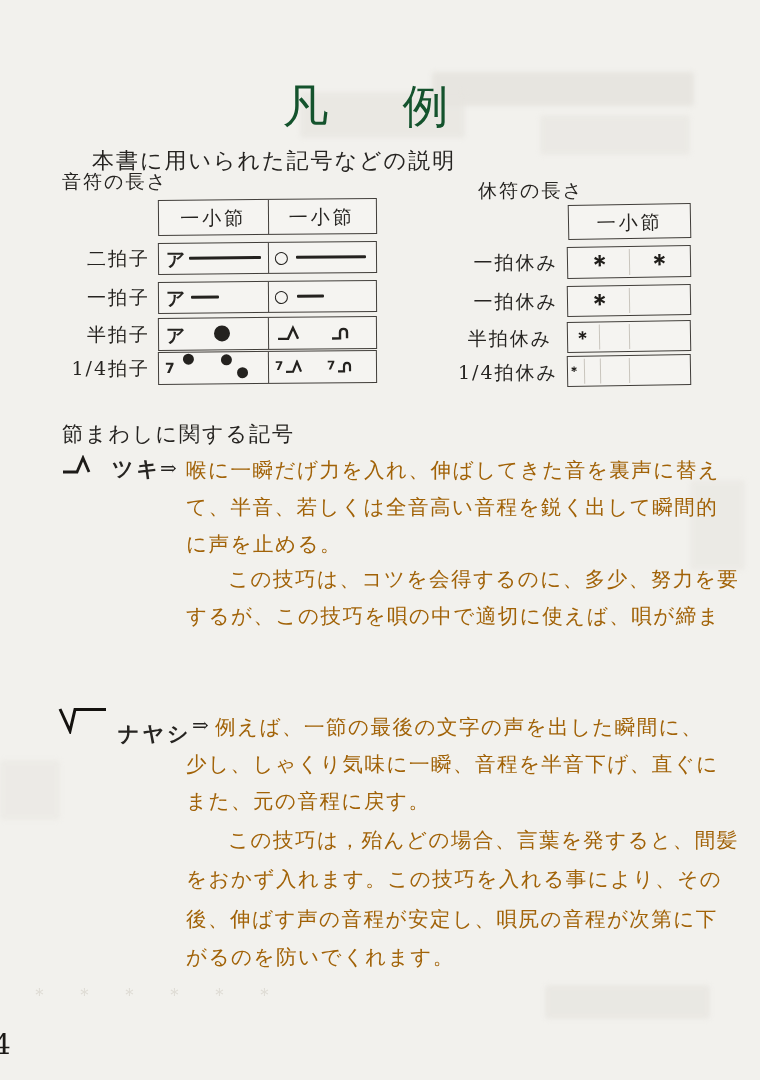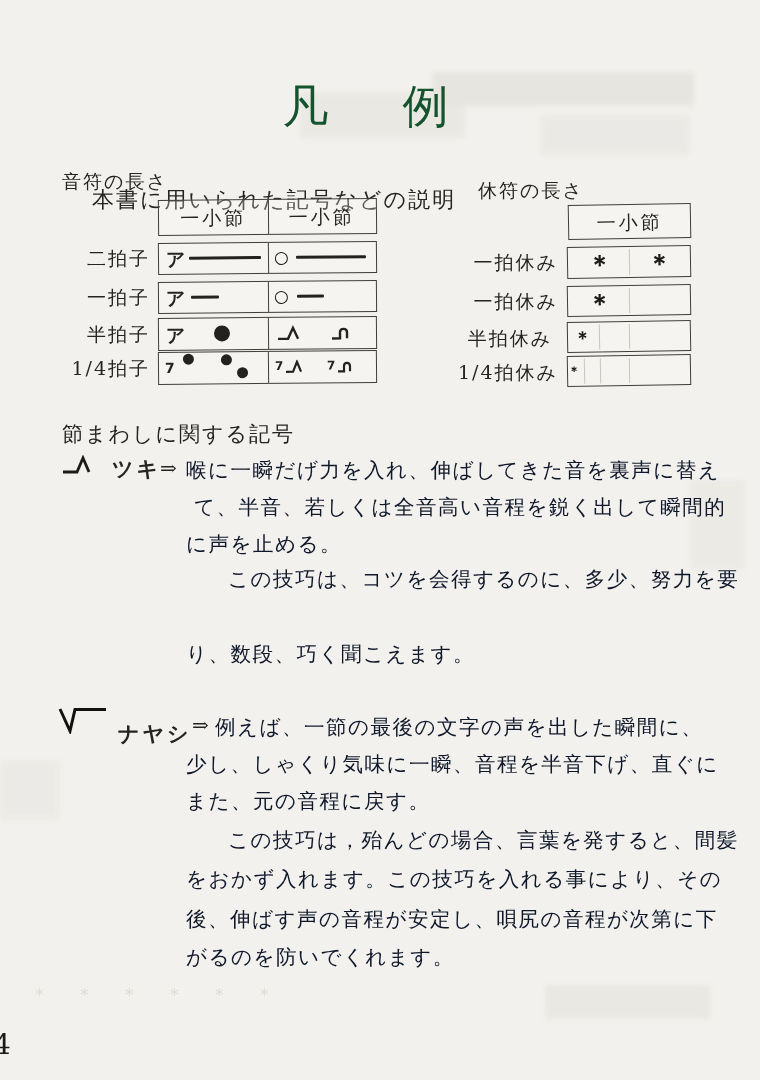--- a/index.html
+++ b/index.html
@@ -12,25 +12,25 @@
   .page{
     position:relative;width:760px;height:1080px;
     background:
       radial-gradient(120% 90% at 30% 20%, rgba(255,255,255,.55), rgba(255,255,255,0) 60%),
       linear-gradient(100deg,#f5f4f1 0%, #f2f1ed 55%, #edecе8 100%),
       #f2f1ed;
   }
   
   .t{position:absolute;white-space:nowrap;}
   .title{font-size:46px;font-weight:normal;letter-spacing:14px;color:#14532d;}
-  .subtitle{font-size:22px;letter-spacing:2px;margin-top:39px;}
+  .subtitle{font-size:22px;letter-spacing:2px;}
   .caption{font-size:19px;letter-spacing:2px;}
   .rowlabel{font-size:19px;letter-spacing:2px;text-align:right;}
   .heading{font-size:21px;letter-spacing:2px;}
-  .bodyline{font-size:20.5px;letter-spacing:1.5px;color:#0f172a;}
+  .bodyline{font-size:20.5px;letter-spacing:1.5px;color:#a16207;}
   .entryname{font-size:21px;letter-spacing:3px;font-weight:bold;}
   .arrow{font-size:20px;}
   .pagenum{font-size:28px;color:#1c1a17;}
   
   .box{position:absolute;border:1.6px solid #403d39;background:rgba(255,255,255,.25);}
   .vdiv{position:absolute;top:0;bottom:0;width:1.6px;background:#403d39;}
   .vdiv-faint{position:absolute;top:2px;bottom:2px;width:1px;background:#c9c5bd;}
   .noteline{position:absolute;height:2.6px;background:#24221f;border-radius:1px;}
   .kana{position:absolute;font-size:19px;font-weight:bold;}
   .circ{position:absolute;font-size:17px;font-weight:bold;}
@@ -149,24 +149,24 @@
   </div>
 
   <div class="t heading" style="left:62px;top:420px;">節まわしに関する記号</div>
 
   <svg class="sym" style="left:62px;top:455px;" width="38" height="20" viewBox="0 0 38 20">
     <path d="M1 17 H15 L21 3 L27 17" fill="none" stroke="#1d1b18" stroke-width="2.8"></path>
   </svg>
   <div class="t entryname" style="left:112px;top:455px;">ツキ</div>
   <div class="t arrow" style="left:160px;top:456px;">⇒</div>
   <div class="t bodyline" style="left:186px;top:456px;">喉に一瞬だげ力を入れ、伸ばしてきた音を裏声に替え</div>
-  <div class="t bodyline" style="left:186px;top:493px;margin-left:8px;">て、半音、若しくは全音高い音程を鋭く出して瞬間的</div>
+  <div class="t bodyline" style="left:186px;top:493px;">て、半音、若しくは全音高い音程を鋭く出して瞬間的</div>
   <div class="t bodyline" style="left:186px;top:530px;">に声を止める。</div>
   <div class="t bodyline" style="left:228px;top:565px;">この技巧は、コツを会得するのに、多少、努力を要</div>
-  <div class="t bodyline" style="left:186px;top:640px;">り、数段、巧く聞こえます。</div>
+  <div class="t bodyline" style="left:186px;top:602px;">するが、この技巧を唄の中で適切に使えば、唄が締ま</div>
 
   <svg class="sym" style="left:58px;top:706px;" width="52" height="28" viewBox="0 0 52 28">
     <path d="M2 3 L12 25 L17 3.5 H48" fill="none" stroke="#14120f" stroke-width="3"></path>
   </svg>
   <div class="t entryname" style="left:118px;top:720px;">ナヤシ</div>
   <div class="t arrow" style="left:192px;top:713px;">⇒</div>
   <div class="t bodyline" style="left:215px;top:713px;">例えば、一節の最後の文字の声を出した瞬間に、</div>
   <div class="t bodyline" style="left:186px;top:750px;">少し、しゃくり気味に一瞬、音程を半音下げ、直ぐに</div>
   <div class="t bodyline" style="left:186px;top:787px;">また、元の音程に戻す。</div>
   <div class="t bodyline" style="left:228px;top:826px;">この技巧は，殆んどの場合、言葉を発すると、間髪</div>

